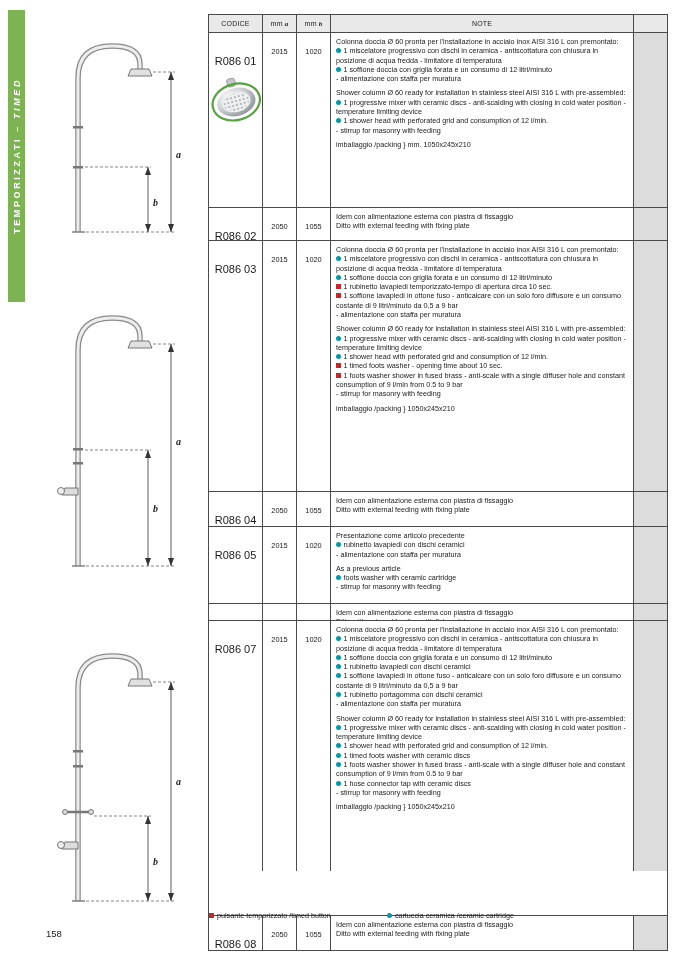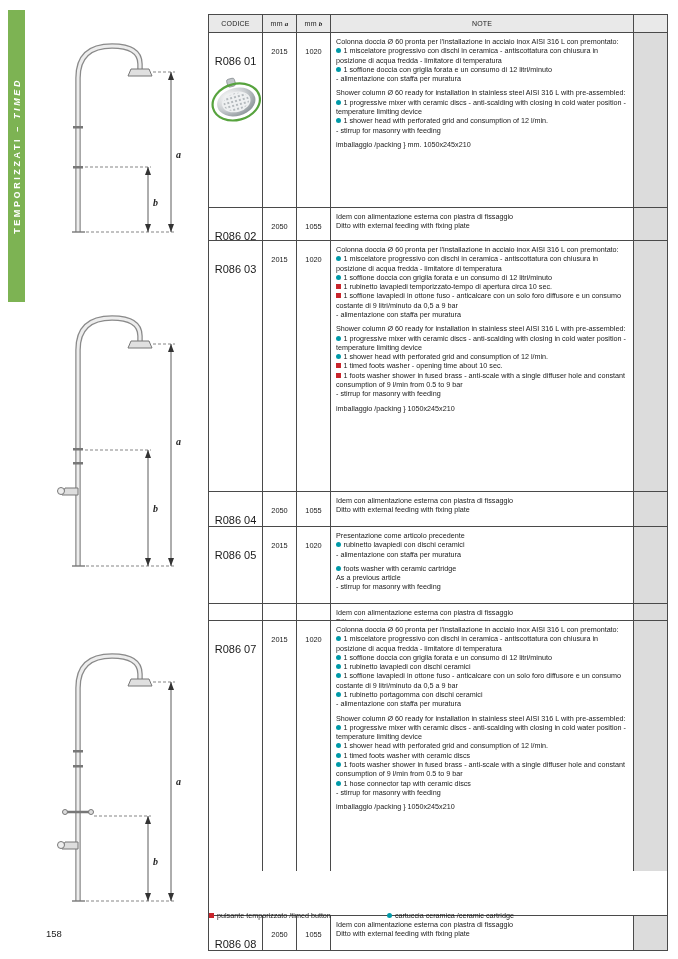--- a/index.html
+++ b/index.html
@@ -244,22 +244,22 @@
         <div class="cell ccode">
           <div class="codetext">R086 05</div>
         </div>
         <div class="cell cnum">2015</div>
         <div class="cell cnum">1020</div>
         <div class="cell cnote">
           <div class="nline">Presentazione come articolo precedente</div>
           <div class="nline"><div class="mdot"></div>rubinetto lavapiedi con dischi ceramici</div>
           <div class="nline">- alimentazione con staffa per muratura</div>
           <div class="ngap"></div>
+          <div class="nline it">As a previous article</div>
           <div class="nline it"><div class="mdot"></div>foots washer with ceramic cartridge</div>
-          <div class="nline it">As a previous article</div>
           <div class="nline it">- stirrup for masonry with feeding</div>
         </div>
         <div class="cell cgray"></div>
       </div>
       <div class="trow" style="min-height: 26px;">
         <div class="cell ccode">
           <div class="codetext">R086 09</div>
         </div>
         <div class="cell cnum">2050</div>
         <div class="cell cnum">1055</div>

